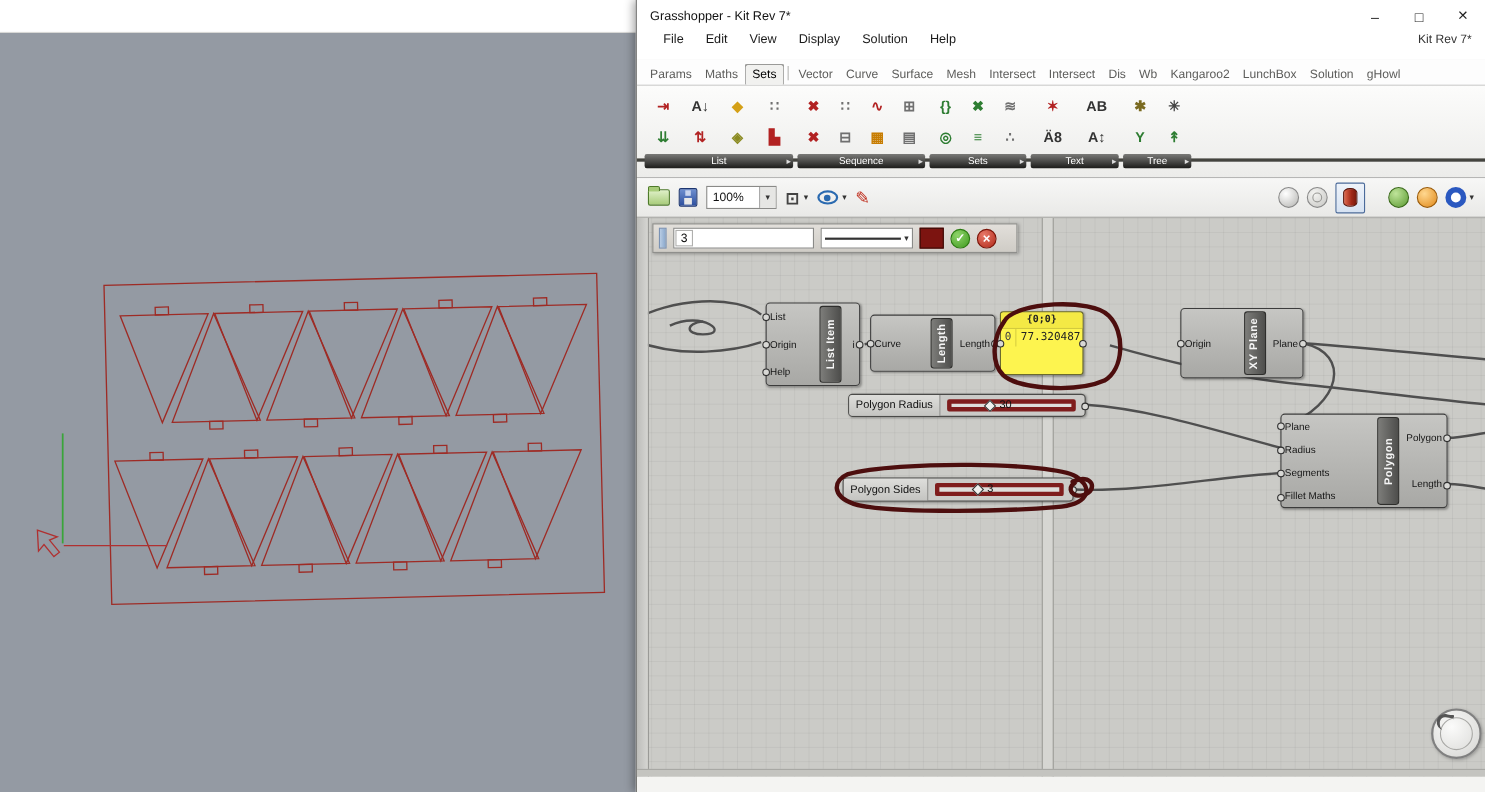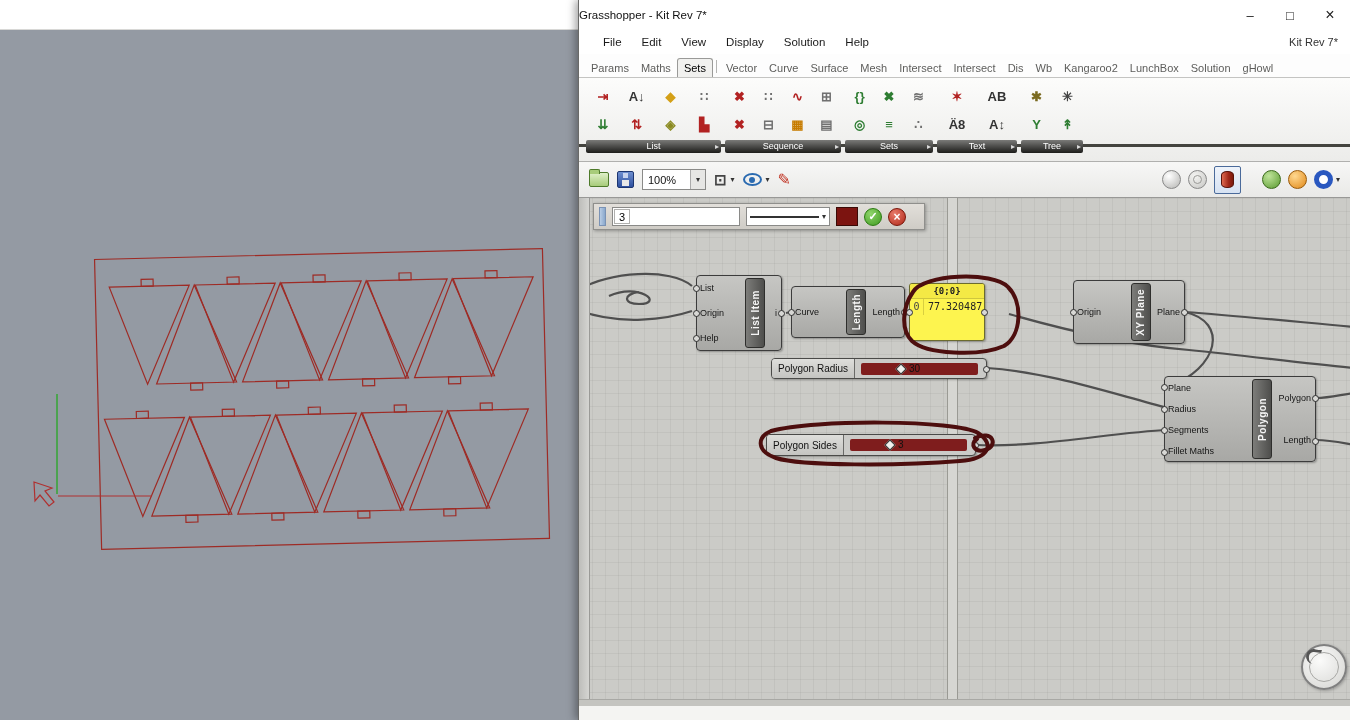--- a/index.html
+++ b/index.html
@@ -9,24 +9,24 @@
 
   
   .rhino{position:absolute;left:0;top:0;width:578px;height:720px;background:#fff}
   .rhino-top{position:absolute;left:0;top:0;width:100%;height:30px;background:#fff;border-bottom:1px solid #d8d8d6}
   .rhino-vp{position:absolute;left:0;top:30px;width:578px;height:690px;background:#949aa3;overflow:hidden}
 
   
   .gh{position:absolute;left:578px;top:0;width:772px;height:720px;background:#f4f4f2;
       border-left:1px solid #6a6a68;box-shadow:-3px 0 8px rgba(0,0,0,.35)}
   .titlebar{position:absolute;left:0;top:0;width:100%;height:30px;background:#fff;display:flex;align-items:center}
-  .title{font-size:11.5px;color:#111;}
+  .title{font-size:11.5px;color:#111;padding-left:12px}
   .winbtns{margin-left:auto;display:flex}
   .winbtn{width:40px;height:30px;display:flex;align-items:center;justify-content:center;font-size:13px;color:#222}
-  .menubar{position:absolute;left:0;top:30px;width:100%;height:24px;background:#fff;display:flex;align-items:center;
+  .menubar{position:absolute;left:0;top:30px;width:100%;height:24px;background:#fff;display:flex;align-items:flex-start;
            font-size:11.5px;color:#1a1a1a;padding-left:14px}
   .menu-item{padding:0 10px}
   .doc-label{margin-left:auto;padding-right:12px;font-size:11px;color:#333}
 
   .tabbar{position:absolute;left:0;top:54px;width:100%;height:24px;background:#fdfdfd;border-bottom:1px solid #c4c4c2;
           display:flex;align-items:flex-end;padding-left:6px;font-size:11px;color:#5d5d5b}
   .tab{padding:3px 6px;white-space:nowrap}
   .tab.active{background:#f1f1ef;border:1px solid #9a9a98;border-bottom:none;border-radius:3px 3px 0 0;color:#000}
   .tsep{border-left:1px solid #b5b5b3;height:13px;margin:0 3px 4px 3px}
 
@@ -101,21 +101,21 @@
           font-family:"DejaVu Sans Mono",monospace;color:#222;z-index:2}
   .gp-head{height:15px;line-height:14px;text-align:center;font-size:9px;font-weight:bold;background:#f4e945;border-bottom:1px solid #cfc63e;border-radius:2px 2px 0 0}
   .gp-row{display:flex;height:16px;line-height:16px;font-size:10px}
   .gp-idx{width:14px;text-align:center;border-right:1px solid #d8cf40;color:#444}
   .gp-val{padding-left:4px}
 
   .slider{position:absolute;display:flex;background:#cbcbc8;border:1px solid #4a4a48;border-radius:4px;
           box-shadow:1px 1px 2px rgba(0,0,0,.3);font-size:10px;align-items:stretch;z-index:2}
   .slabel{display:flex;align-items:center;padding:0 6px;background:linear-gradient(#dededb,#c4c4c1);border-right:1px solid #6a6a68;
           border-radius:3px 0 0 3px;color:#111;white-space:nowrap}
-  .strack{position:relative;flex:1;margin:4px 8px 4px 6px;background:#dededb;border:6px solid #7f1d1d;border-radius:2px}
+  .strack{position:relative;flex:1;margin:4px 8px 4px 6px;background:#dededb;border:4px solid #7f1d1d;border-radius:2px}
   .sdiamond{position:absolute;left:32%;top:50%;width:8px;height:8px;transform:translate(-50%,-50%) rotate(45deg);background:#f0f0ee;border:1.5px solid #333}
   .sval{position:absolute;left:40%;top:50%;transform:translateY(-54%);color:#111}
 
   .sketchbar{position:absolute;left:14px;top:5px;width:332px;height:27px;background:linear-gradient(#e2dfda,#cfccc6);
              border:1px solid #8f8f8c;display:flex;align-items:center;gap:6px;padding:0 5px;box-shadow:1px 1px 3px rgba(0,0,0,.3);z-index:7}
   .grip{width:7px;height:19px;background:linear-gradient(90deg,#b8cce4,#8aa8cc);border:1px solid #7a92b4}
   .sk-field{flex:0 0 128px;height:19px;background:#fff;border:1px solid #8a8a88;display:flex;align-items:center;padding:1px}
   .sk-val{min-width:16px;height:15px;border:1px solid #b0b0ae;font-size:11px;text-align:center;line-height:15px}
   .sk-combo{flex:0 0 84px;height:19px;background:#fff;border:1px solid #8a8a88;display:flex;align-items:center;padding:0 3px}
   .sk-line{flex:1;height:2px;background:#333;margin-right:3px}

